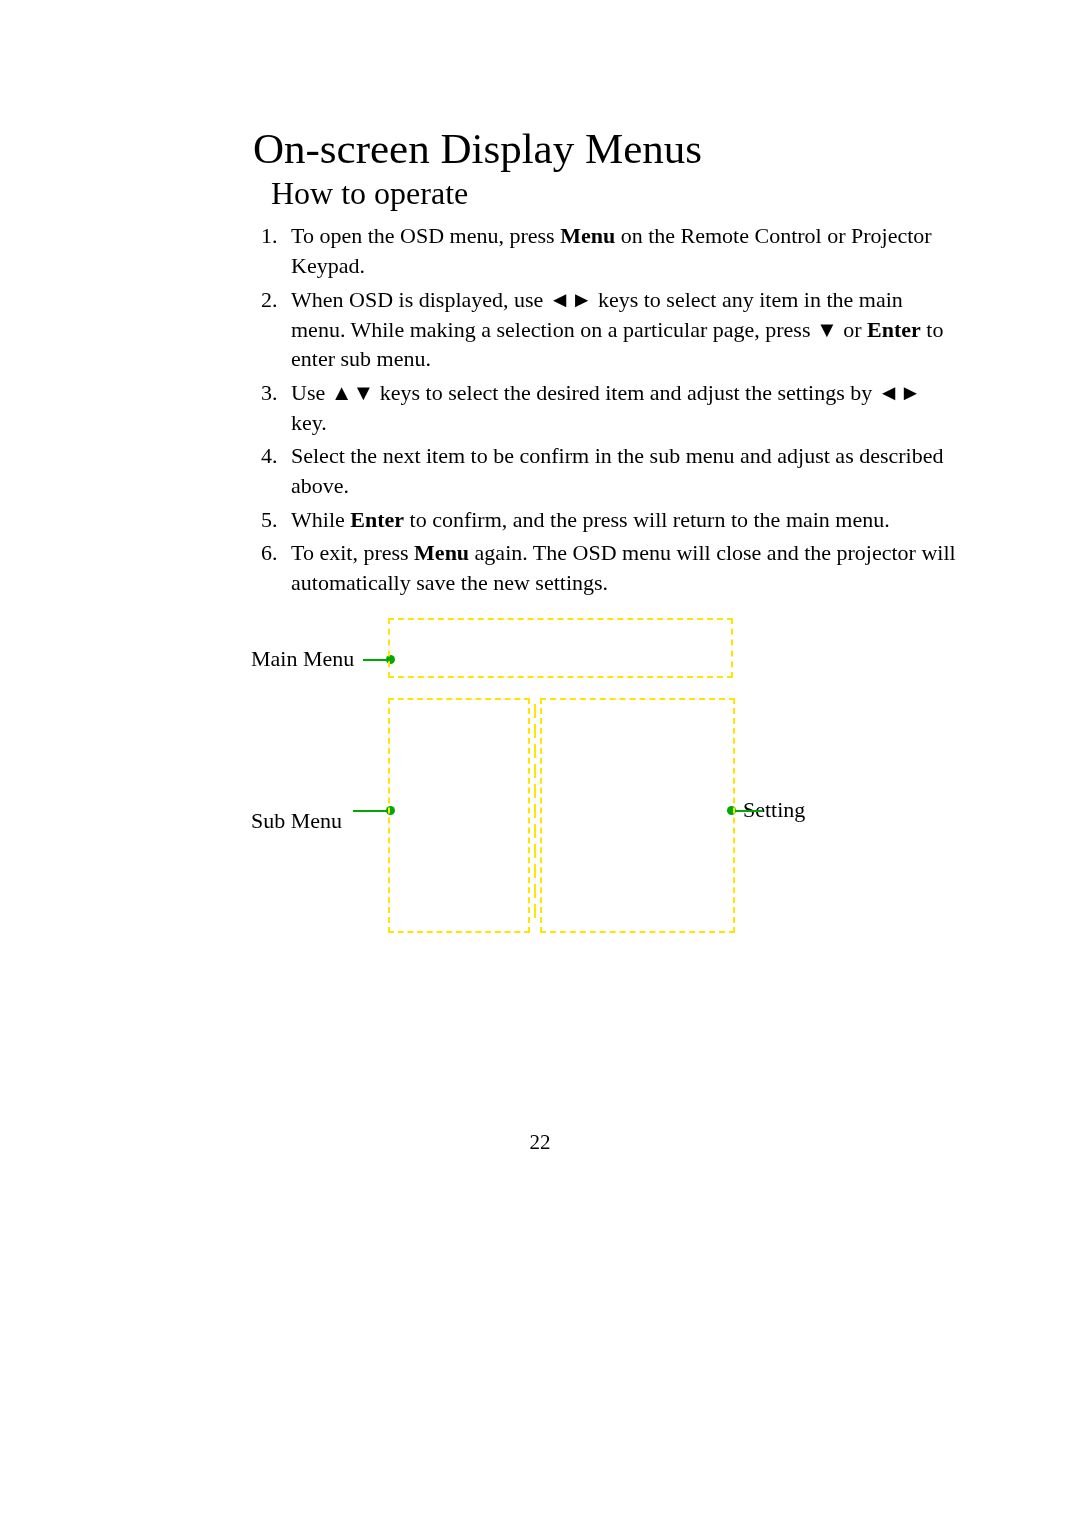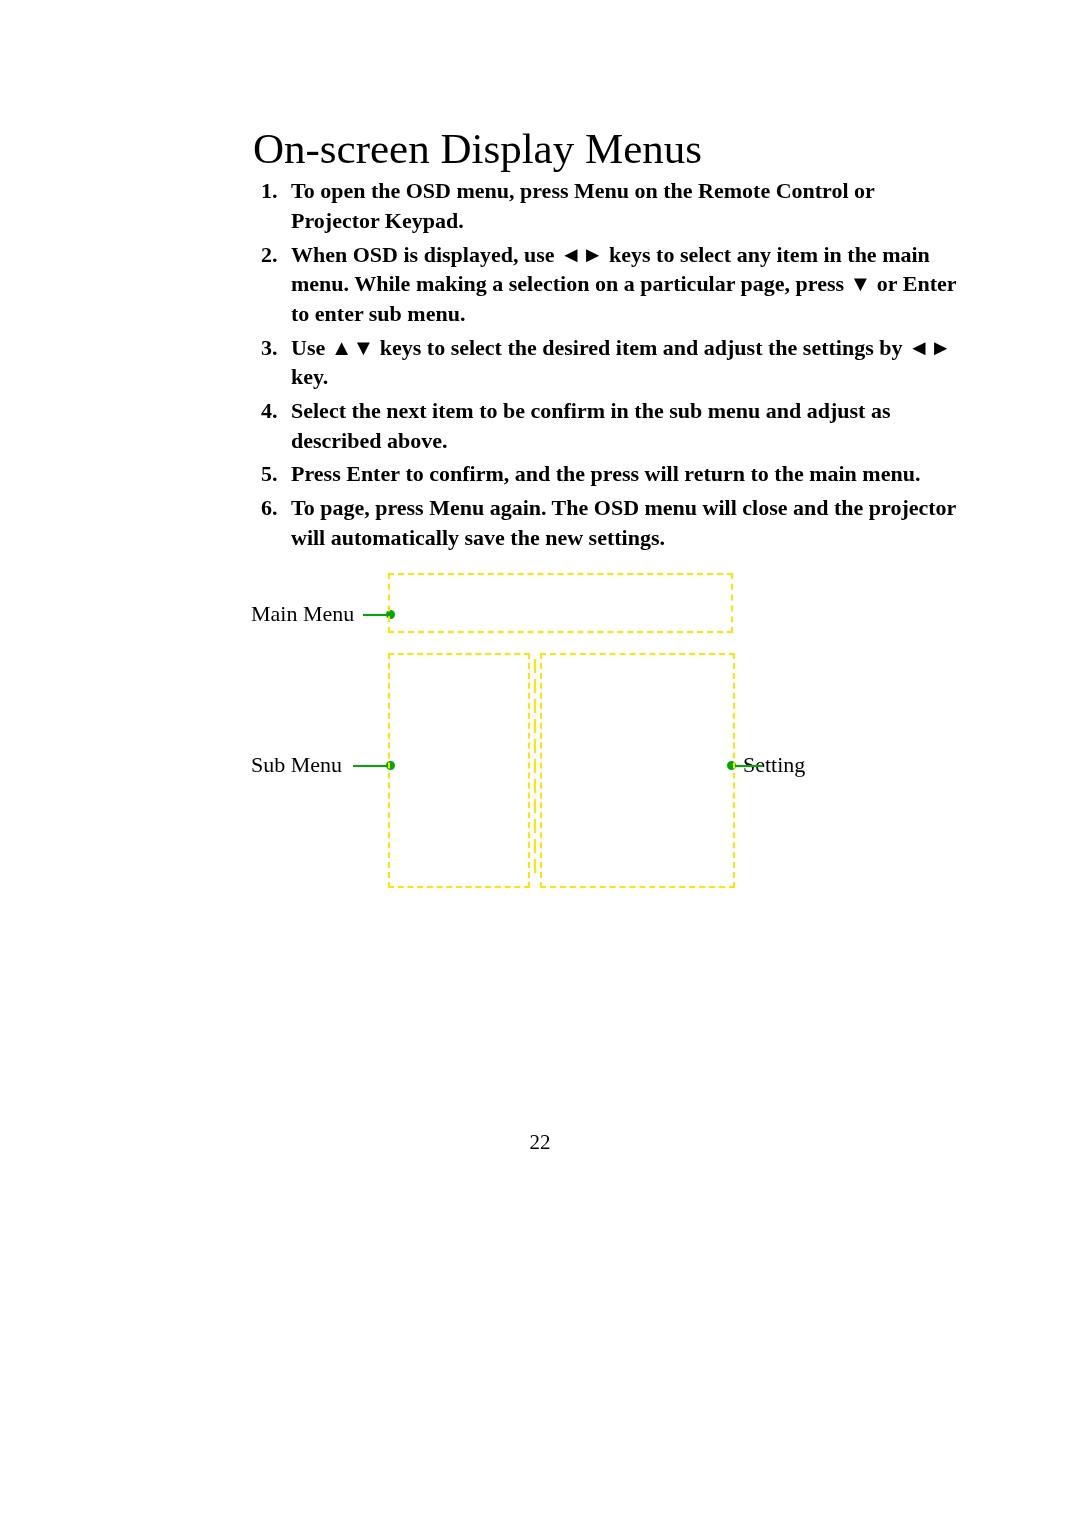--- a/index.html
+++ b/index.html
@@ -37,34 +37,33 @@
   }
   ol.steps {
     margin: 0 0 20px 0;
     padding: 0 0 0 30px;
     font-size: 22px;
     line-height: 1.35;
   }
   ol.steps > li {
     margin: 0 0 4px 0;
     padding-left: 8px;
-    font-weight: bold;
   }
   .diagram {
     position: relative;
     height: 330px;
     margin-top: 8px;
   }
   .label {
     position: absolute;
     font-size: 22px;
     white-space: nowrap;
   }
   .label.main-menu { left: -2px; top: 28px; }
-  .label.sub-menu  { left: -2px; top: 179px; }
+  .label.sub-menu  { left: -2px; top: 190px; }
   .label.setting   { left: 490px; top: 179px; }
   .box {
     position: absolute;
     border: 2px dashed #ffe600;
     box-sizing: border-box;
   }
   .box.main   { left: 135px; top: 0;   width: 345px; height: 60px; }
   .box.sub-l  { left: 135px; top: 80;  width: 142px; height: 235px; top:80px;}
   .box.sub-r  { left: 287px; top: 80px; width: 195px; height: 235px; }
   .ticks {
@@ -110,35 +109,36 @@
   }
 </style>
 </head>
 <body>
 
 <div class="page">
 
   <h1 class="title">On-screen Display Menus</h1>
 
 
+  <h2 class="sub">How to operate</h2>
 
   <ol class="steps">
     <li>
       <span>To open the OSD menu, press </span><strong>Menu</strong><span> on the Remote Control or Projector Keypad.</span>
     </li>
     <li>
       <span>When OSD is displayed, use ◄► keys to select any item in the main menu. While making a selection on a particular page, press ▼ or </span><strong>Enter</strong><span> to enter sub menu.</span>
     </li>
     <li>Use ▲▼ keys to select the desired item and adjust the settings by ◄► key.</li>
     <li>Select the next item to be confirm in the sub menu and adjust as described above.</li>
     <li>
-      <span>Press </span><strong>Enter</strong><span> to confirm, and the press will return to the main menu.</span>
+      <span>While </span><strong>Enter</strong><span> to confirm, and the press will return to the main menu.</span>
     </li>
     <li>
-      <span>To page, press </span><strong>Menu</strong><span> again. The OSD menu will close and the projector will automatically save the new settings.</span>
+      <span>To exit, press </span><strong>Menu</strong><span> again. The OSD menu will close and the projector will automatically save the new settings.</span>
     </li>
   </ol>
 
   <div class="diagram">
     <div class="label main-menu">Main Menu</div>
     <div class="label sub-menu">Sub Menu</div>
     <div class="label setting">Setting</div>
 
     <div class="arrow main-menu"></div>
     <div class="arrow sub-menu"></div>

